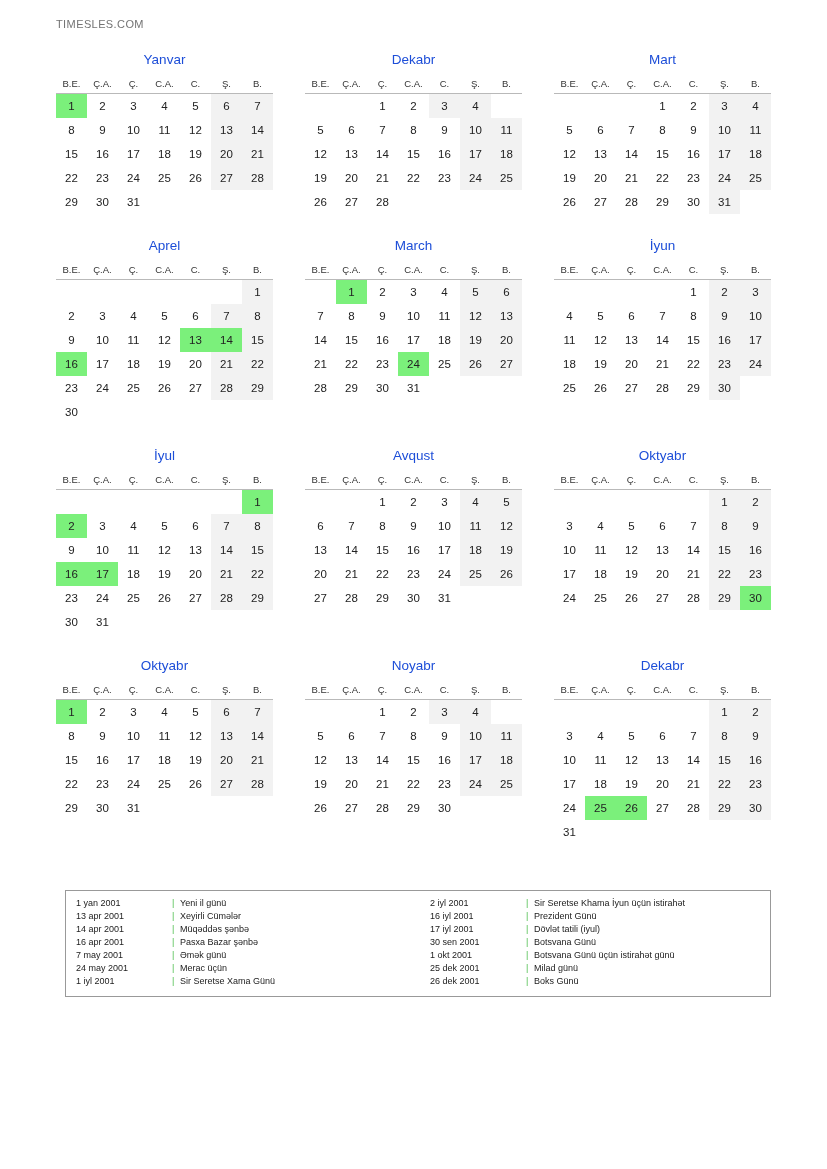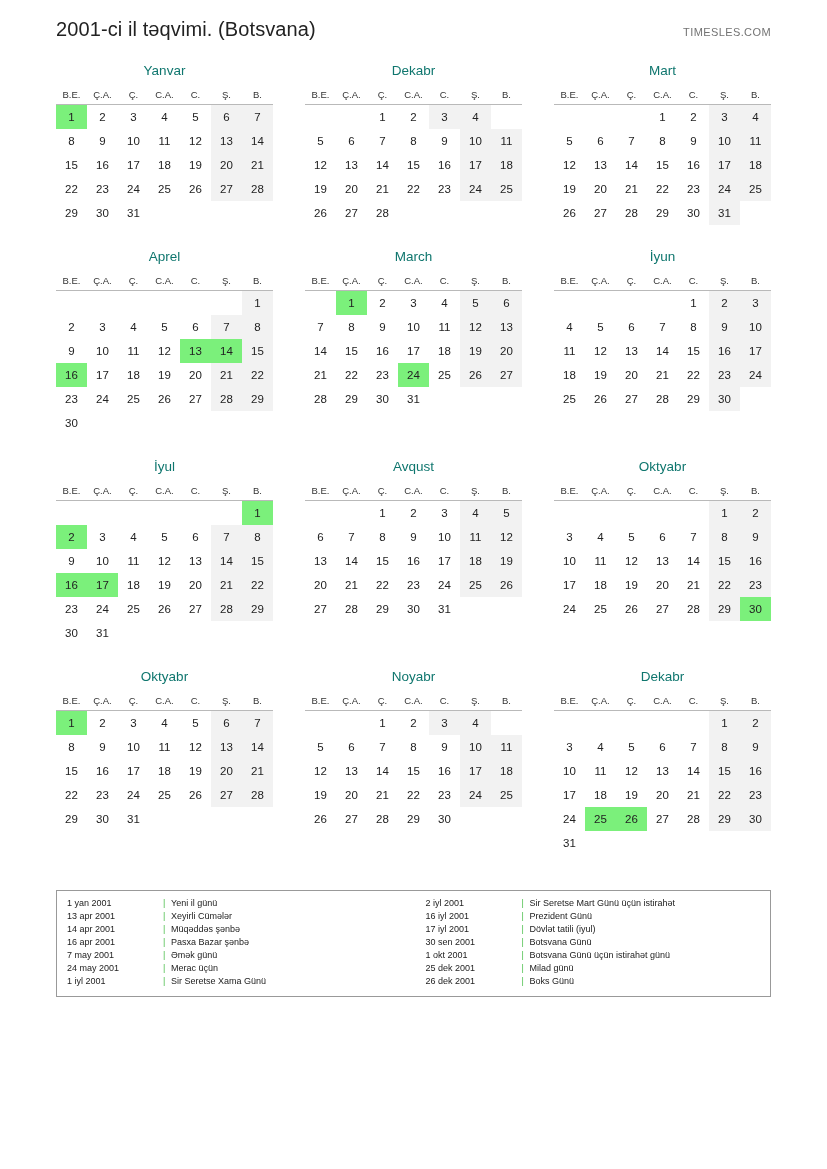--- a/index.html
+++ b/index.html
@@ -43,21 +43,21 @@
     display: grid;
     grid-template-columns: repeat(3, 1fr);
     column-gap: 32px;
     row-gap: 24px;
   }
   .month {
     width: 100%;
   }
   .month-name {
     text-align: center;
-    color: #0f766e;
+    color: #1d4ed8;
     font-size: 13.5px;
     margin-bottom: 8px;
   }
   table.cal {
     width: 100%;
     border-collapse: collapse;
     table-layout: fixed;
     margin-top: 9px;
   }
   table.cal th {
@@ -80,21 +80,21 @@
     background: #f2f2f2;
   }
   td.hl {
     background: #7bf07b;
   }
   td.empty {
     background: transparent;
   }
   .legend {
     position: absolute;
-    left: 56px;
+    left: 65px;
     right: 56px;
     top: 890px;
     border: 1px solid #999999;
     padding: 6px 10px 8px 10px;
     box-sizing: border-box;
   }
   .legend-cols {
     display: grid;
     grid-template-columns: 1fr 1fr;
     column-gap: 24px;
@@ -121,21 +121,20 @@
     white-space: nowrap;
     overflow: hidden;
   }
 </style>
 </head>
 <body>
 
 <div class="page">
 
   <div class="header">
-    <div class="title">2001-ci il təqvimi. (Botsvana)</div>
     <div class="brand">TIMESLES.COM</div>
   </div>
 
   <div class="grid">
       <div class="month">
         <div class="month-name">Yanvar</div>
         <table class="cal">
           <thead>
             <tr>
               <th>B.E.</th>
@@ -954,21 +953,21 @@
           <div class="legend-row">
             <span class="legend-date">1 iyl 2001</span>
             <span class="legend-sep">|</span>
             <span class="legend-name">Sir Seretse Xama Günü</span>
           </div>
         </div>
       <div>
           <div class="legend-row">
             <span class="legend-date">2 iyl 2001</span>
             <span class="legend-sep">|</span>
-            <span class="legend-name">Sir Seretse Mart Günü üçün istirahət</span>
+            <span class="legend-name">Sir Seretse Khama İyun üçün istirahət</span>
           </div>
           <div class="legend-row">
             <span class="legend-date">16 iyl 2001</span>
             <span class="legend-sep">|</span>
             <span class="legend-name">Prezident Günü</span>
           </div>
           <div class="legend-row">
             <span class="legend-date">17 iyl 2001</span>
             <span class="legend-sep">|</span>
             <span class="legend-name">Dövlət tatili (iyul)</span>

